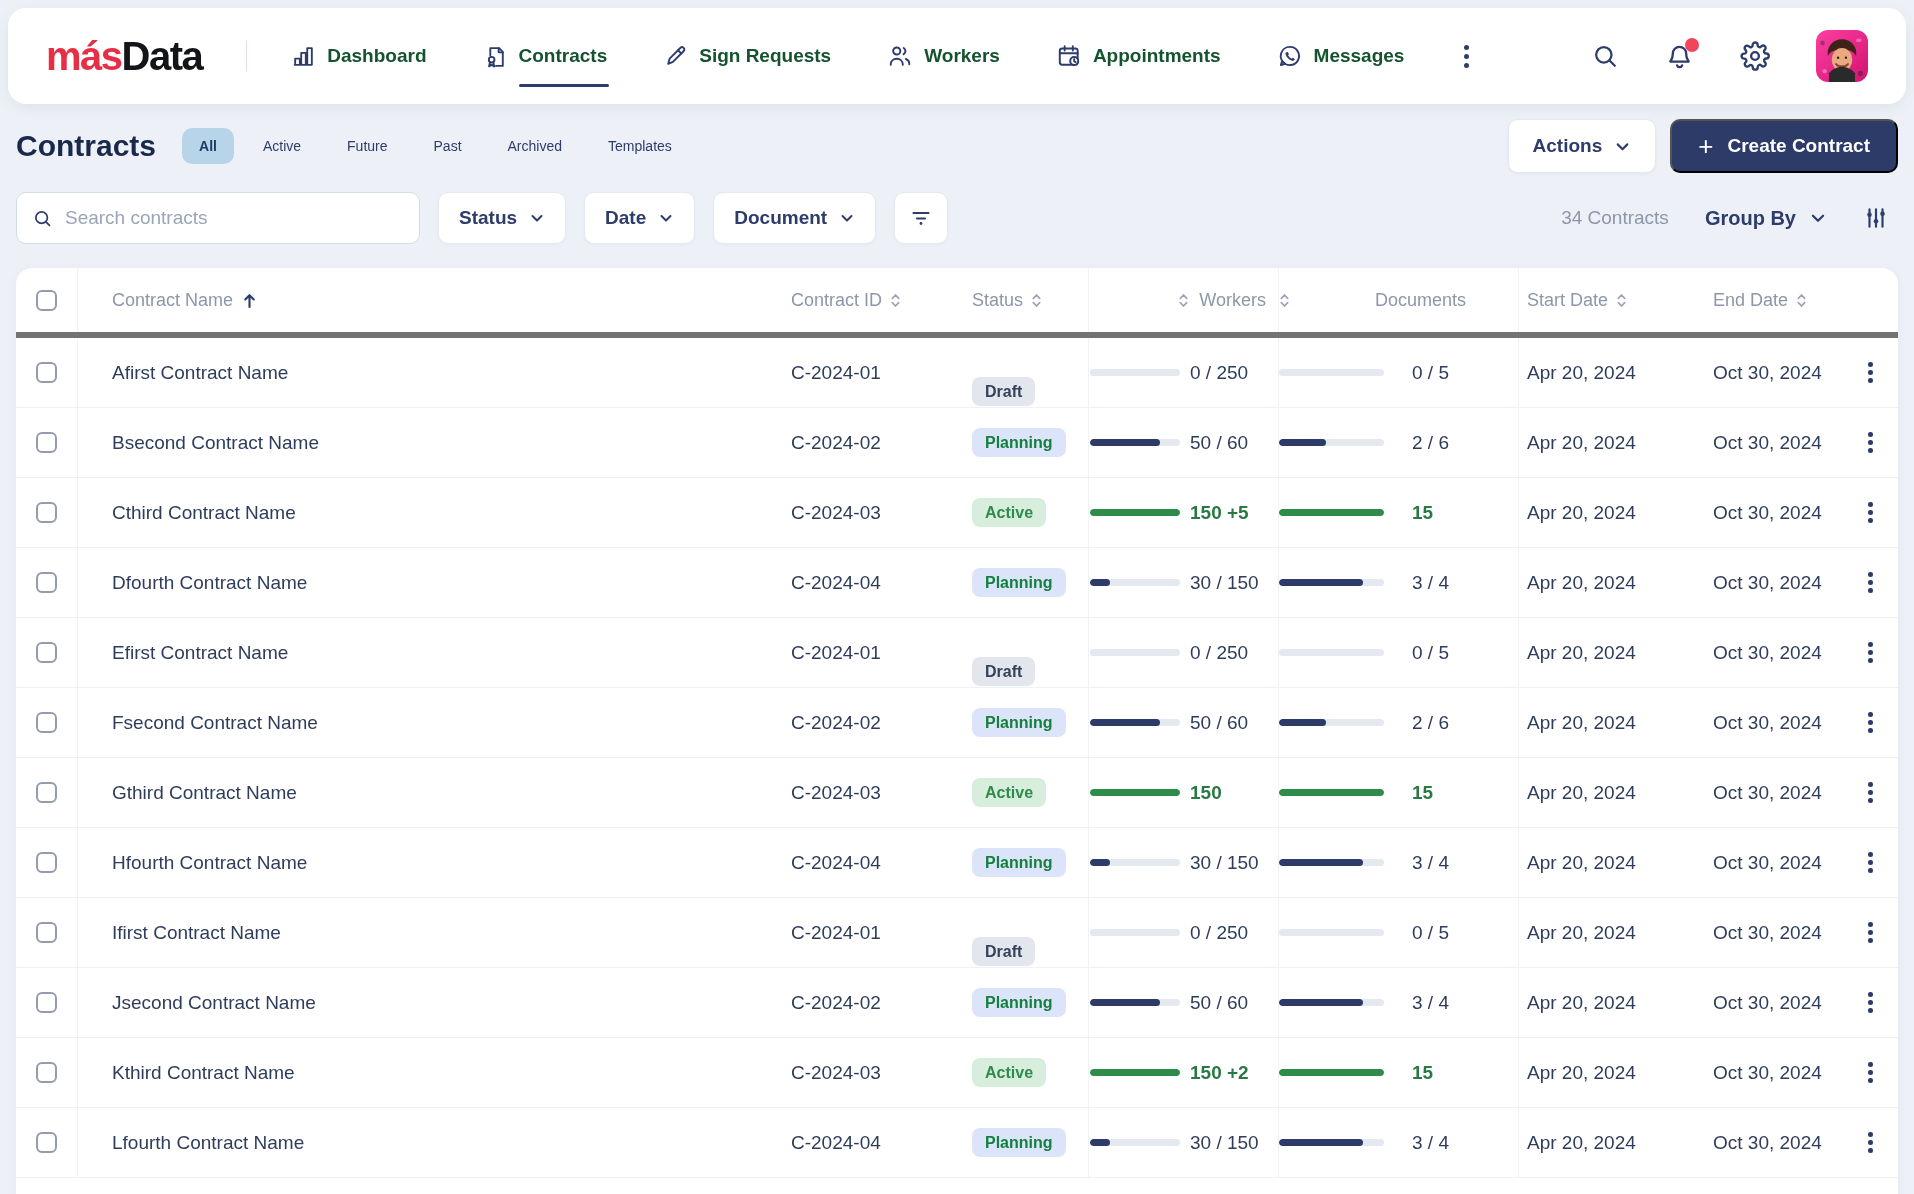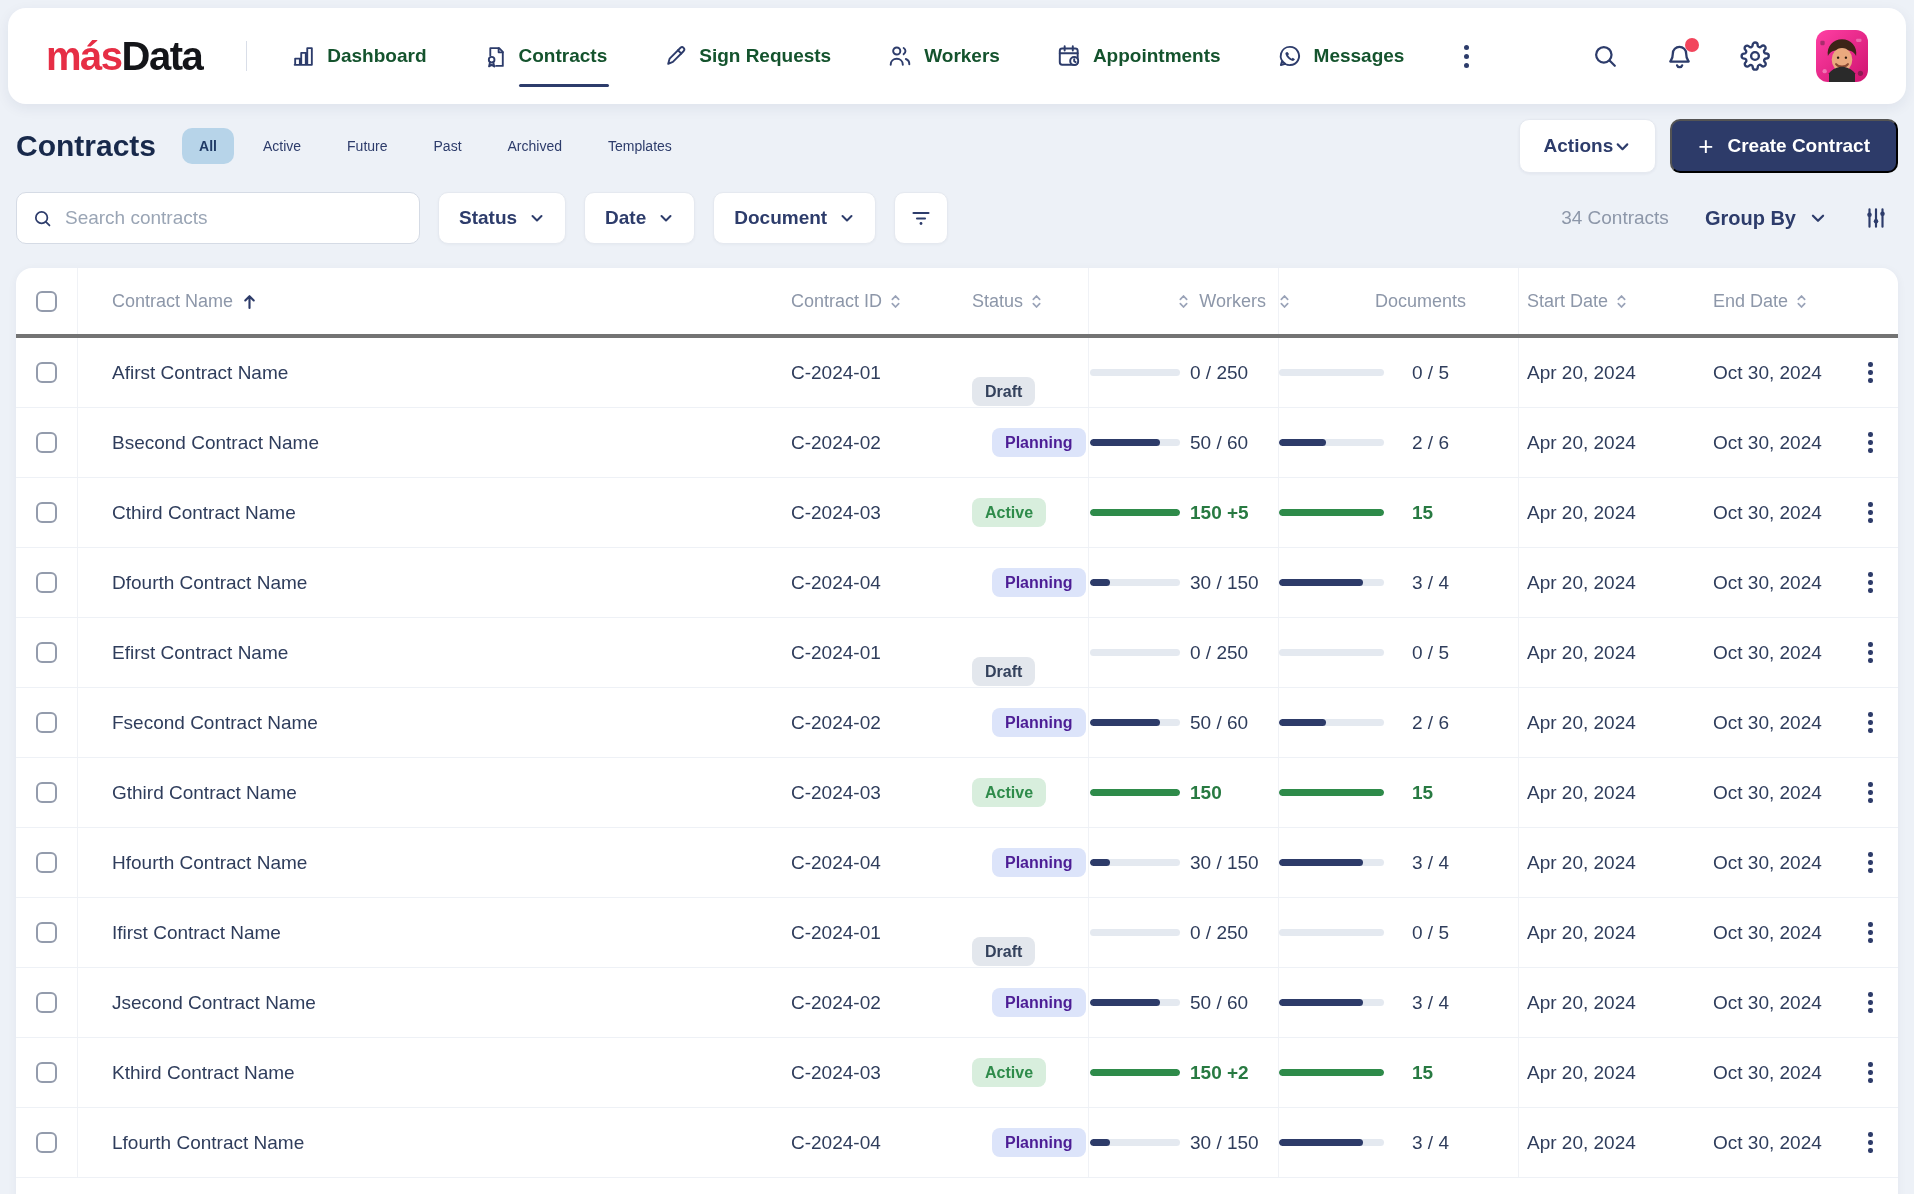--- a/index.html
+++ b/index.html
@@ -39,21 +39,21 @@
   
   .page-head{ position:absolute; top:118px; left:16px; right:16px; height:56px;
     display:flex; align-items:center; }
   .page-title{ font-size:30px; font-weight:bold; color:#18294b; margin-right:26px; }
   .tabs{ display:flex; align-items:center; gap:12px; }
   .tab{ padding:10px 17px; font-size:14px; color:#2d3c6b; border-radius:10px; cursor:pointer; }
   .tab.active{ background:#b7d4e9; font-weight:bold; color:#1f3a66; }
   .head-actions{ margin-left:auto; display:flex; gap:14px; }
   .btn{ height:54px; border-radius:10px; font-size:19px; font-weight:bold;
     display:flex; align-items:center; cursor:pointer; }
-  .btn-secondary{ background:#fff; color:#2d3c6b; padding:0 24px; gap:1px;
+  .btn-secondary{ background:#fff; color:#2d3c6b; padding:0 24px; gap:12px;
     border:1px solid #e5e9f0; box-shadow:0 1px 3px rgba(30,42,80,.06); }
   .btn-primary{ background:#2d3b69; color:#fff; padding:0 26px; gap:14px; }
   .plus-glyph{ font-size:26px; font-weight:normal; line-height:1; }
   
   .filter-row{ position:absolute; top:192px; left:16px; right:25px; height:52px;
     display:flex; align-items:center; gap:18px; }
   .search-box{ width:404px; height:52px; background:#fff; border:1px solid #d5dbe5;
     border-radius:10px; display:flex; align-items:center; padding:0 15px; gap:12px; }
   .search-box input{ border:0; outline:0; font-size:19px; width:100%; color:#33415c; background:transparent;
     font-family:"Liberation Sans", sans-serif; }
@@ -67,38 +67,38 @@
   .groupby{ color:#2d3c6b; font-weight:bold; font-size:20px; display:flex; gap:13px; align-items:center; cursor:pointer; }
   .sliders-btn{ cursor:pointer; display:flex; align-items:center; }
   
   .card{ position:absolute; top:268px; left:16px; width:1882px; height:1000px;
     background:#fff; border-radius:16px 16px 0 0; box-shadow:0 2px 10px rgba(30,42,80,.05); }
   .thead,.trow{
     display:grid;
     grid-template-columns:62px 680px 180px 150px 190px 240px 195px 130px 55px;
     align-items:center; height:70px;
   }
-  .thead{ border-bottom:4px solid #737373; color:#8d97a9; font-size:18px; }
+  .thead{ border-bottom:6px solid #737373; color:#8d97a9; font-size:18px; }
   .trow{ border-bottom:1px solid #eef1f6; }
   .c{ display:flex; align-items:center; height:100%; }
   .col-check{ justify-content:center; border-right:1px solid #f0f2f6; }
   .col-name{ padding-left:34px; gap:9px; }
   .col-id{ padding-left:33px; gap:8px; }
   .col-status{ padding-left:34px; gap:8px; }
   .col-workers{ border-left:1px solid #f0f2f6; justify-content:flex-end; padding-right:12px; gap:10px; }
   .col-docs{ border-left:1px solid #f0f2f6; justify-content:space-between; padding-right:52px; gap:4px; }
   .col-start{ border-left:1px solid #f0f2f6; padding-left:8px; gap:8px; }
   .col-end{ padding-left:0; gap:8px; }
   .col-menu{ justify-content:center; }
   .th{ cursor:pointer; }
   .checkbox{ width:21px; height:21px; border:2px solid #939bac; border-radius:6px; background:#fff; cursor:pointer; }
   .cell-text{ font-size:19px; color:#2f3d5c; }
   .badge{ font-size:16px; font-weight:bold; padding:6px 13px; border-radius:8px; line-height:1.1; }
   .badge.draft{ background:#e3e7ed; color:#33415c;margin-top:38px; }
-  .badge.planning{ background:#dce4fa; color:#4c1d95;margin-left:20px; }
+  .badge.planning{ background:#dce4fa; color:#15803d; }
   .badge.active{ background:#d8eedd; color:#2e8b4a; }
   .bar{ width:90px; height:7px; border-radius:4px; background:#e4e9f0; overflow:hidden; flex:none; }
   .col-docs .bar{ width:105px; }
   .fill{ display:block; height:100%; border-radius:4px; background:#2d3b69; }
   .fill.green{ background:#2e8b4a; }
   .valbox{ width:76px; flex:none; }
   .col-docs .valbox{ width:54px; }
   .val{ font-size:19px; color:#2f3d5c; white-space:nowrap; }
   .val.green{ color:#287a42; font-weight:bold; }
   .kebab{ display:flex; flex-direction:column; gap:3.5px; cursor:pointer; padding:8px; }

